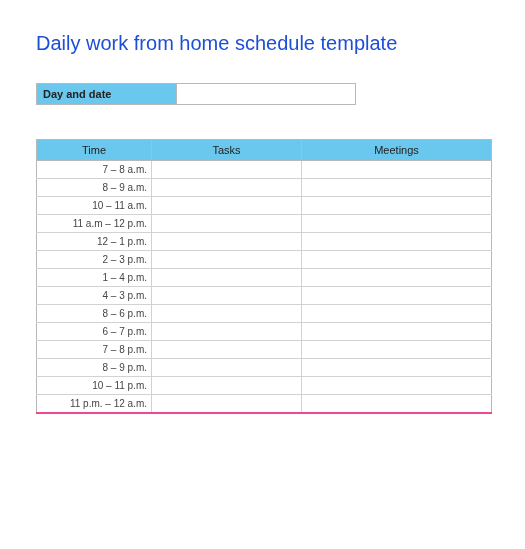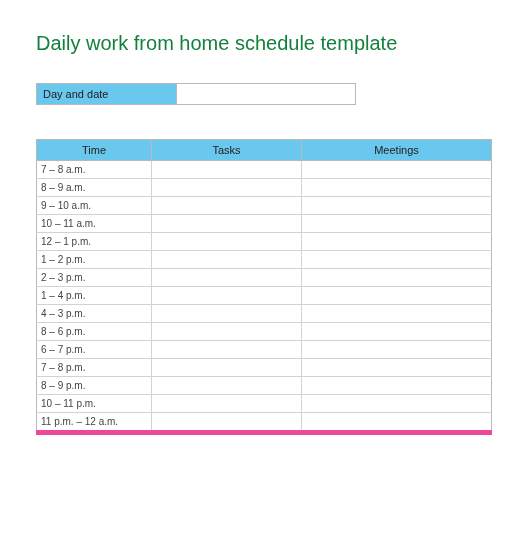--- a/index.html
+++ b/index.html
@@ -11,37 +11,38 @@
     color: #333;
     width: 525px;
   }
   .page {
     padding: 24px 28px 30px 36px;
   }
   h1 {
     font-size: 20px;
     font-weight: 400;
     margin: 8px 0 28px 0;
-    color: #15803d;
+    color: #1d4ed8;
   }
   .info-table {
     border-collapse: collapse;
     width: 320px;
     margin-bottom: 34px;
   }
   .info-table td {
     border: 1px solid #b8b8b8;
     font-size: 11px;
     padding: 4px 6px;
     height: 18px;
   }
   .info-table td.label {
     background: #6ac7ed;
     color: #222;
     width: 140px;
+    font-weight: bold;
   }
   .info-table td.value {
     background: #fff;
     width: 180px;
   }
 
   .sched-table {
     border-collapse: collapse;
     width: 455px;
     table-layout: fixed;
@@ -57,26 +58,27 @@
   }
   .sched-table th.col-time { width: 115px; }
   .sched-table th.col-tasks { width: 150px; }
   .sched-table th.col-meet { width: 190px; }
   .sched-table td {
     border: 1px solid #d2d2d2;
     font-size: 10px;
     padding: 3px 4px;
     height: 16px;
     color: #444;
+    text-align: right;
   }
   .sched-table td.time { }
   .sched-table tbody tr:first-child td { border-top: 1px solid #b8b8b8; }
   .sched-table td:first-child { border-left: 1px solid #b8b8b8; }
   .sched-table td:last-child { border-right: 1px solid #b8b8b8; }
-  .sched-table tbody tr:last-child td { border-bottom: 5px solid #ec4899; margin-top: 40px; }
+  .sched-table tbody tr:last-child td { border-bottom: 2px solid #ec4899; margin-top: 40px; }
 </style>
 </head>
 <body>
 
 <div class="page">
 
   <h1>Daily work from home schedule template</h1>
 
   <table class="info-table">
     <tbody>
@@ -100,36 +102,31 @@
           <td class="time">7 – 8 a.m.</td>
           <td></td>
           <td></td>
         </tr>
       <tr>
           <td class="time">8 – 9 a.m.</td>
           <td></td>
           <td></td>
         </tr>
       <tr>
-          <td class="time">9 – 10 a.m.</td>
-          <td></td>
-          <td></td>
-        </tr>
-      <tr>
           <td class="time">10 – 11 a.m.</td>
           <td></td>
           <td></td>
         </tr>
       <tr>
-          <td class="time">12 – 1 p.m.</td>
+          <td class="time">11 a.m – 12 p.m.</td>
           <td></td>
           <td></td>
         </tr>
       <tr>
-          <td class="time">1 – 2 p.m.</td>
+          <td class="time">12 – 1 p.m.</td>
           <td></td>
           <td></td>
         </tr>
       <tr>
           <td class="time">2 – 3 p.m.</td>
           <td></td>
           <td></td>
         </tr>
       <tr>
           <td class="time">1 – 4 p.m.</td>

